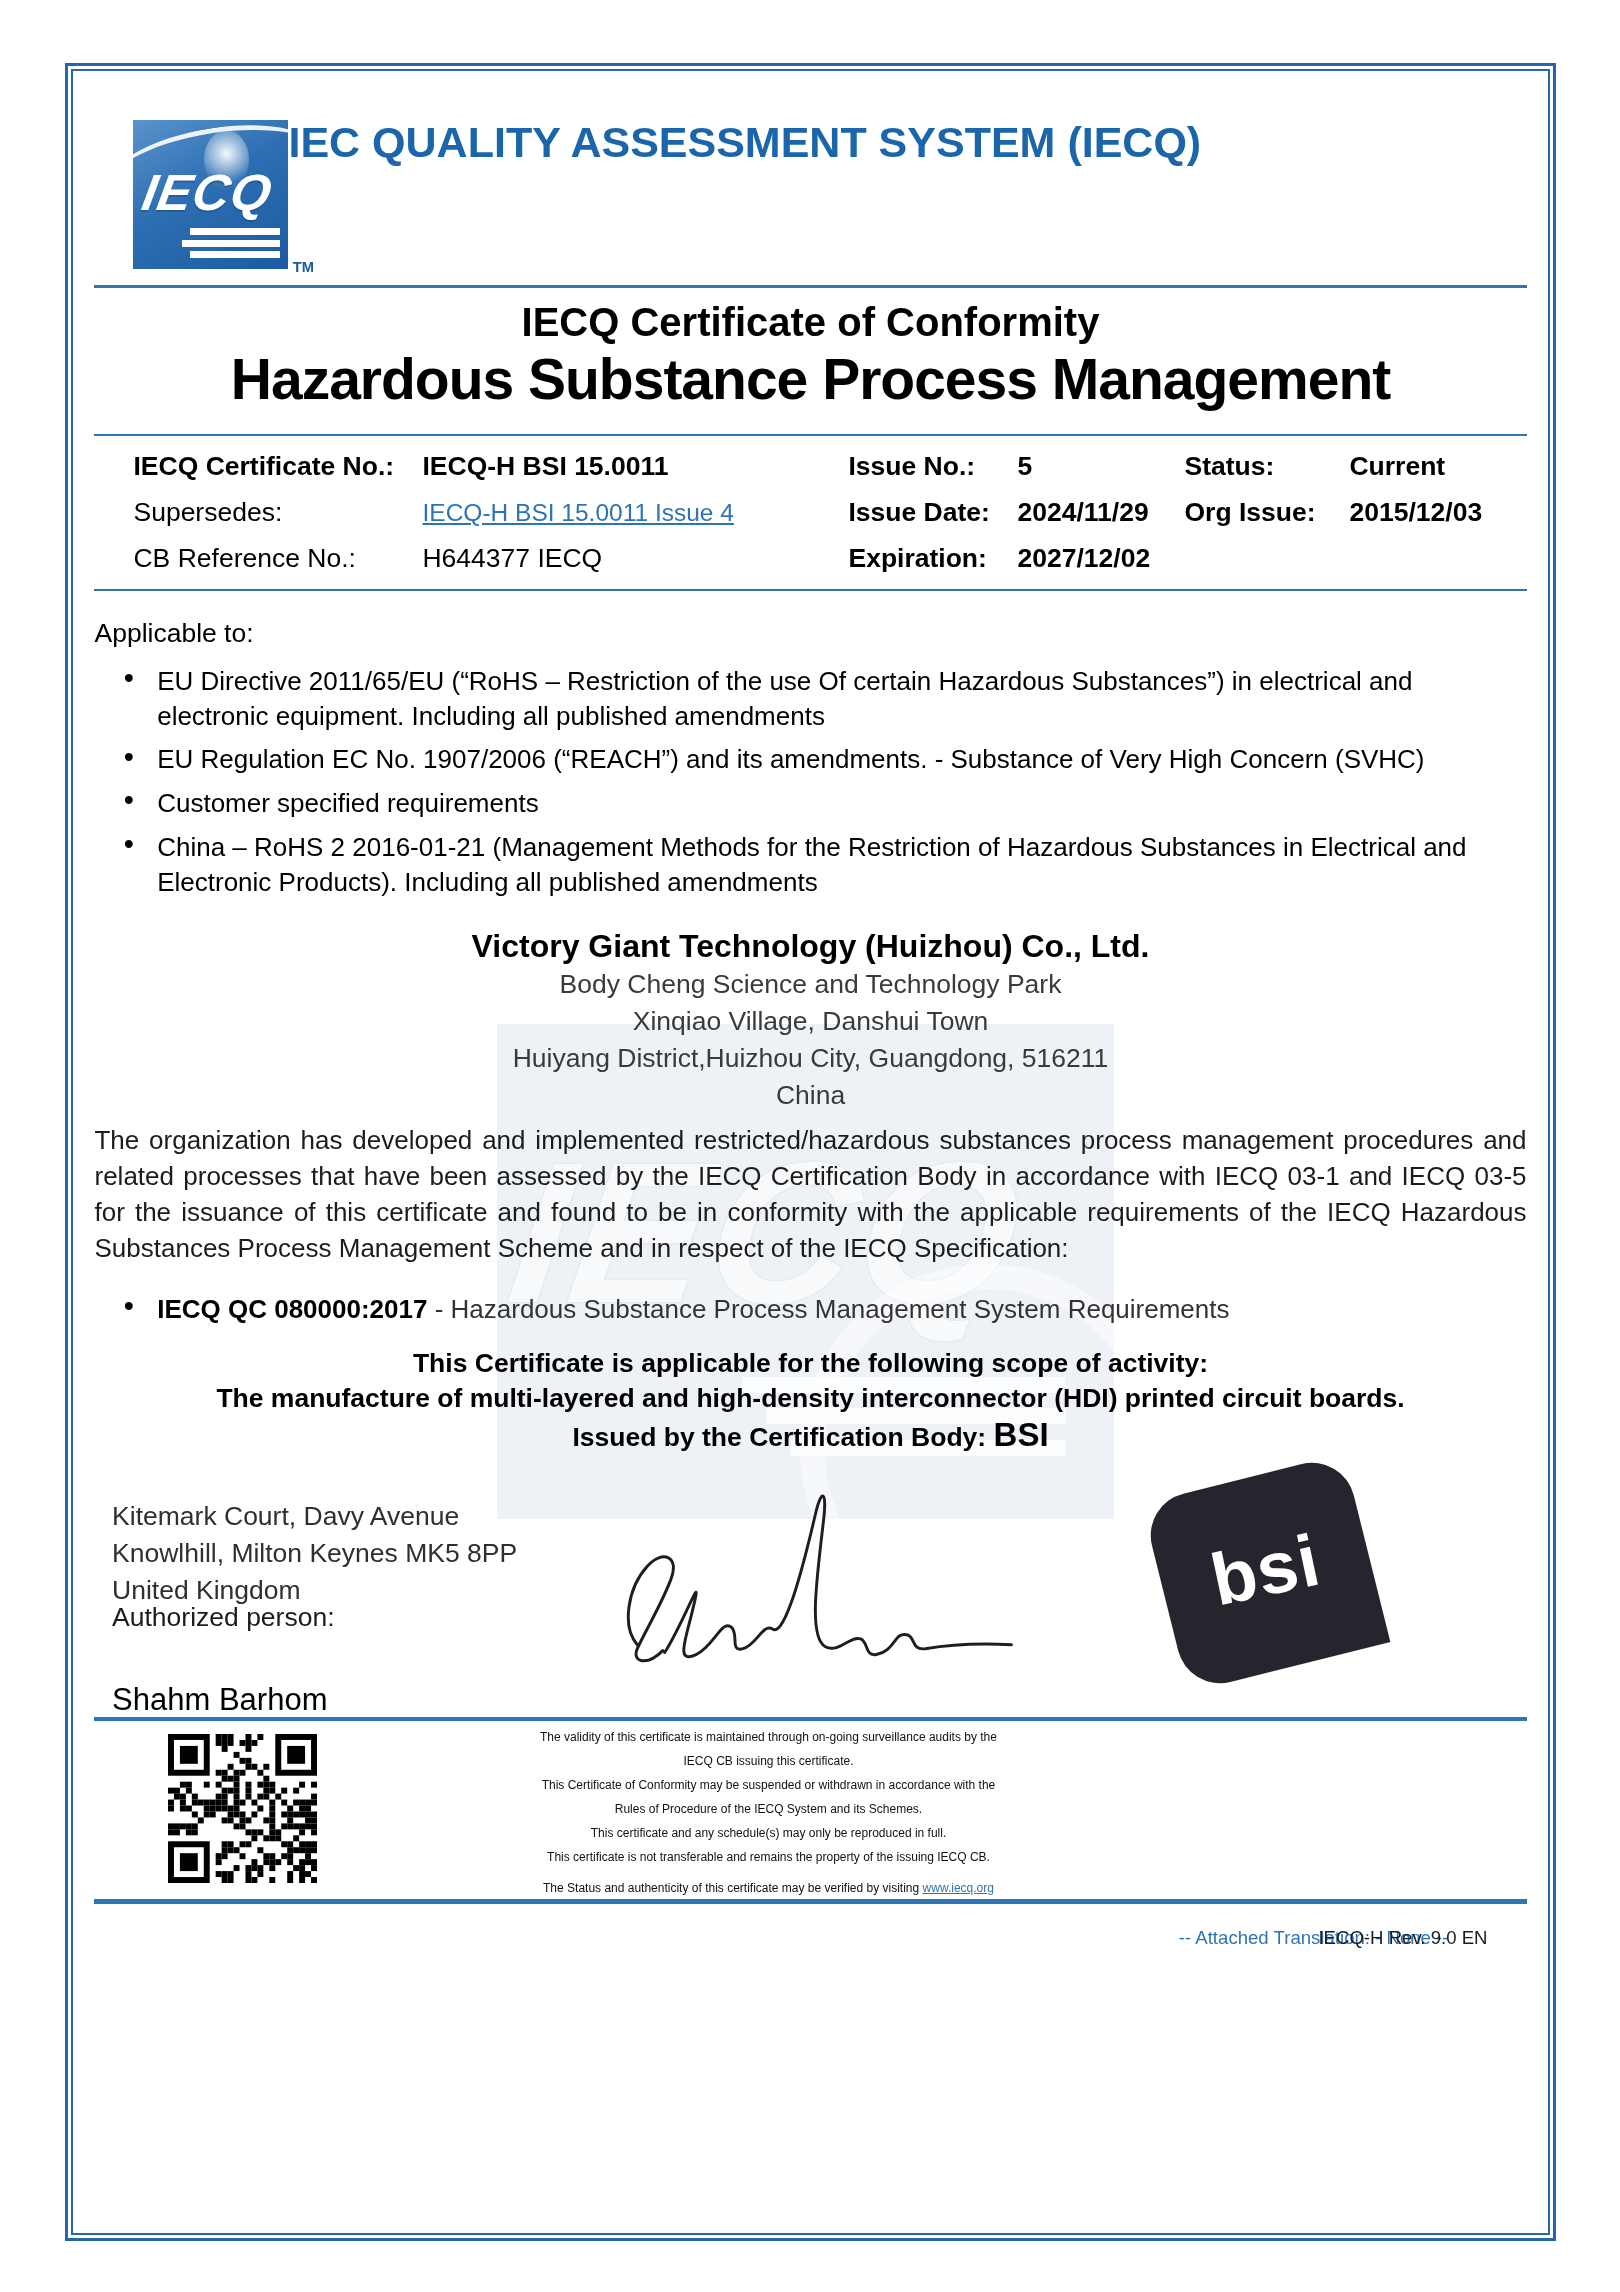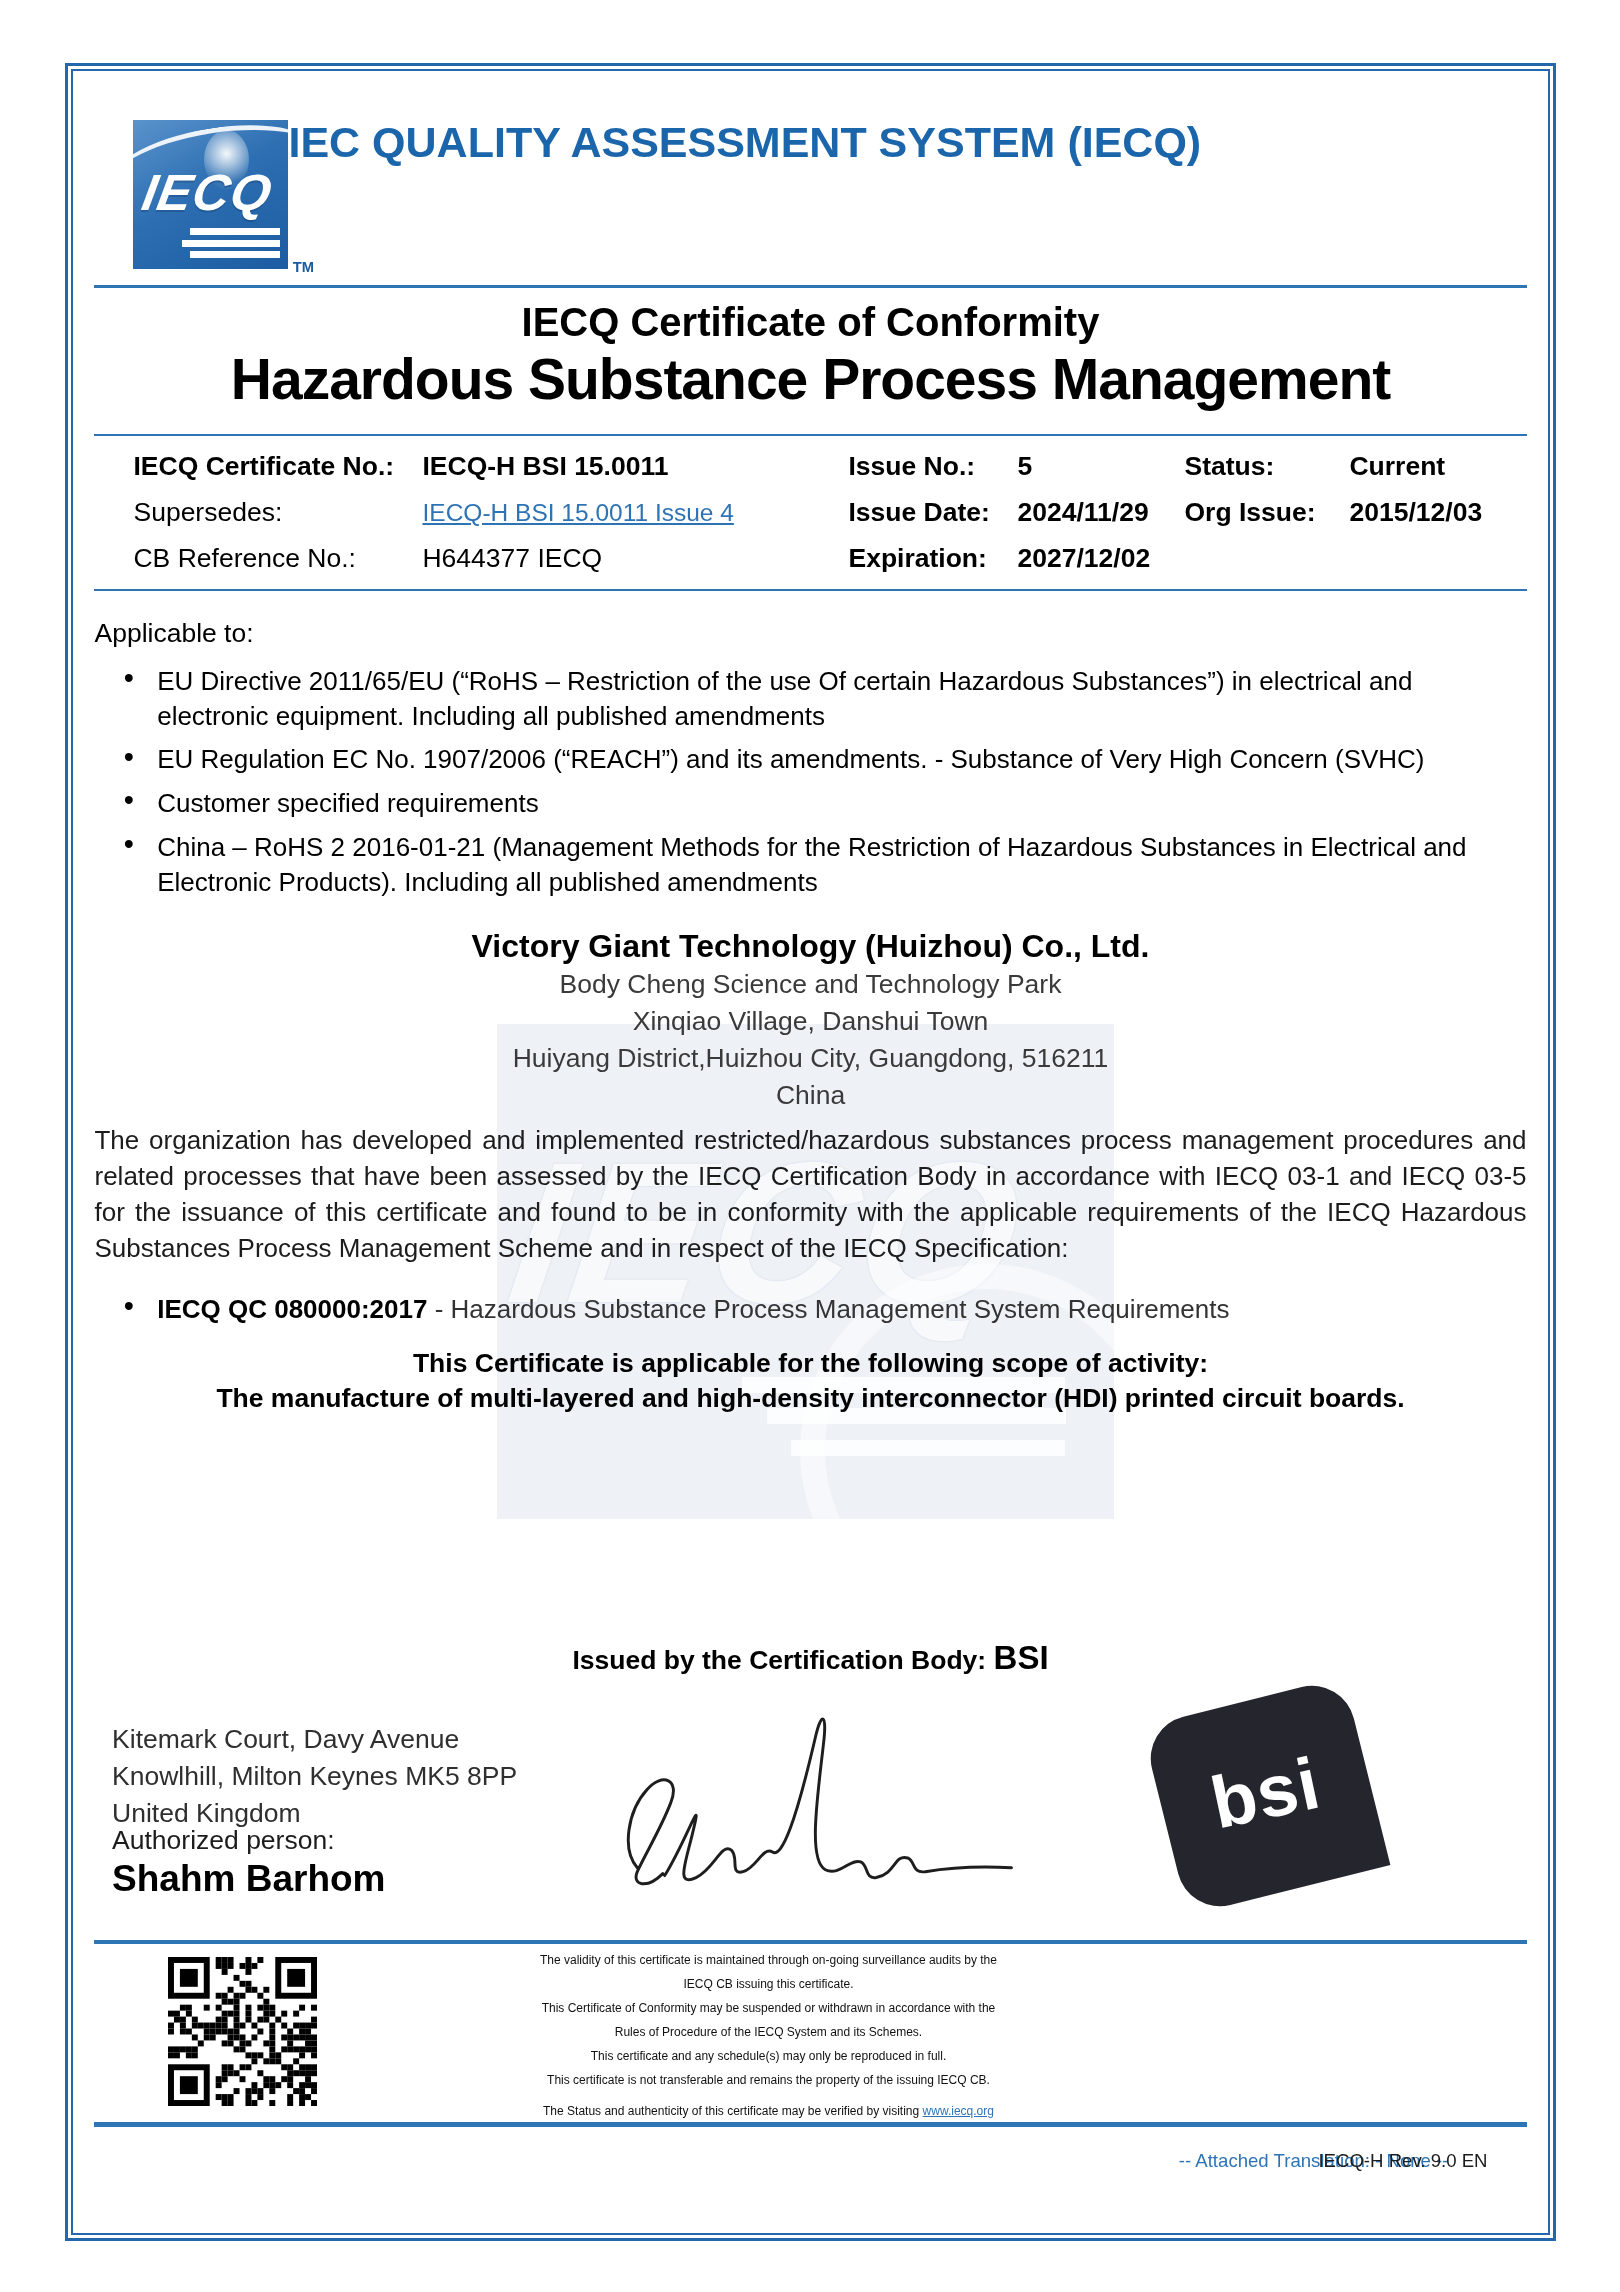--- a/index.html
+++ b/index.html
@@ -75,27 +75,27 @@
   .company-name{font-size:32px;font-weight:700;line-height:39px;}
   .company-address{font-size:26.5px;line-height:37px;color:#3a3a3a;}
 
   
   .paragraph{margin-top:7.8px;font-size:26px;line-height:36px;text-align:justify;color:#1c1c1c;}
   ul.spec{margin-top:25.5px;}
   ul.spec .spec-rest{color:#333;}
   .scope{margin-top:19.6px;text-align:center;font-weight:700;font-size:26.5px;line-height:35px;}
 
   
-  .issued-by{margin-top:223px;text-align:center;font-size:26.5px;font-weight:700;}
+  .issued-by{text-align:center;font-size:26.5px;font-weight:700;}
   .issued-by .bsi-name{font-size:33px;}
   .sig-row{margin-top:7.8px;height:247px;position:relative;}
   .issuer-address{position:absolute;left:17.6px;top:0;font-size:26.5px;line-height:37px;color:#2f2f2f;margin-top:36px;}
   .authorized{position:absolute;left:17.6px;top:137px;}
   .authorized-label{font-size:26.5px;line-height:37px;color:#1c1c1c;}
-  .authorized-name{font-size:37px;line-height:39px;font-weight:700;}
+  .authorized-name{font-size:31px;line-height:39px;font-weight:400;margin-top:44px;}
   .signature{position:absolute;left:510px;top:17.6px;}
   .bsi-logo{position:absolute;left:1068px;top:13.7px;width:208px;height:194px;
       background:#25252d;border-radius:43px 43px 0 43px;transform:rotate(-14deg);
       display:flex;align-items:center;justify-content:center;}
   .bsi-logo span{color:#fff;font-weight:700;font-size:73px;letter-spacing:1px;
       transform:rotate(2deg);margin-top:-7.8px;}
 
   
   .footer-row{height:174px;position:relative;padding-top:3.9px;box-sizing:content-box;}
   .qr{position:absolute;left:74px;top:13.7px;width:149px;height:149px;}

